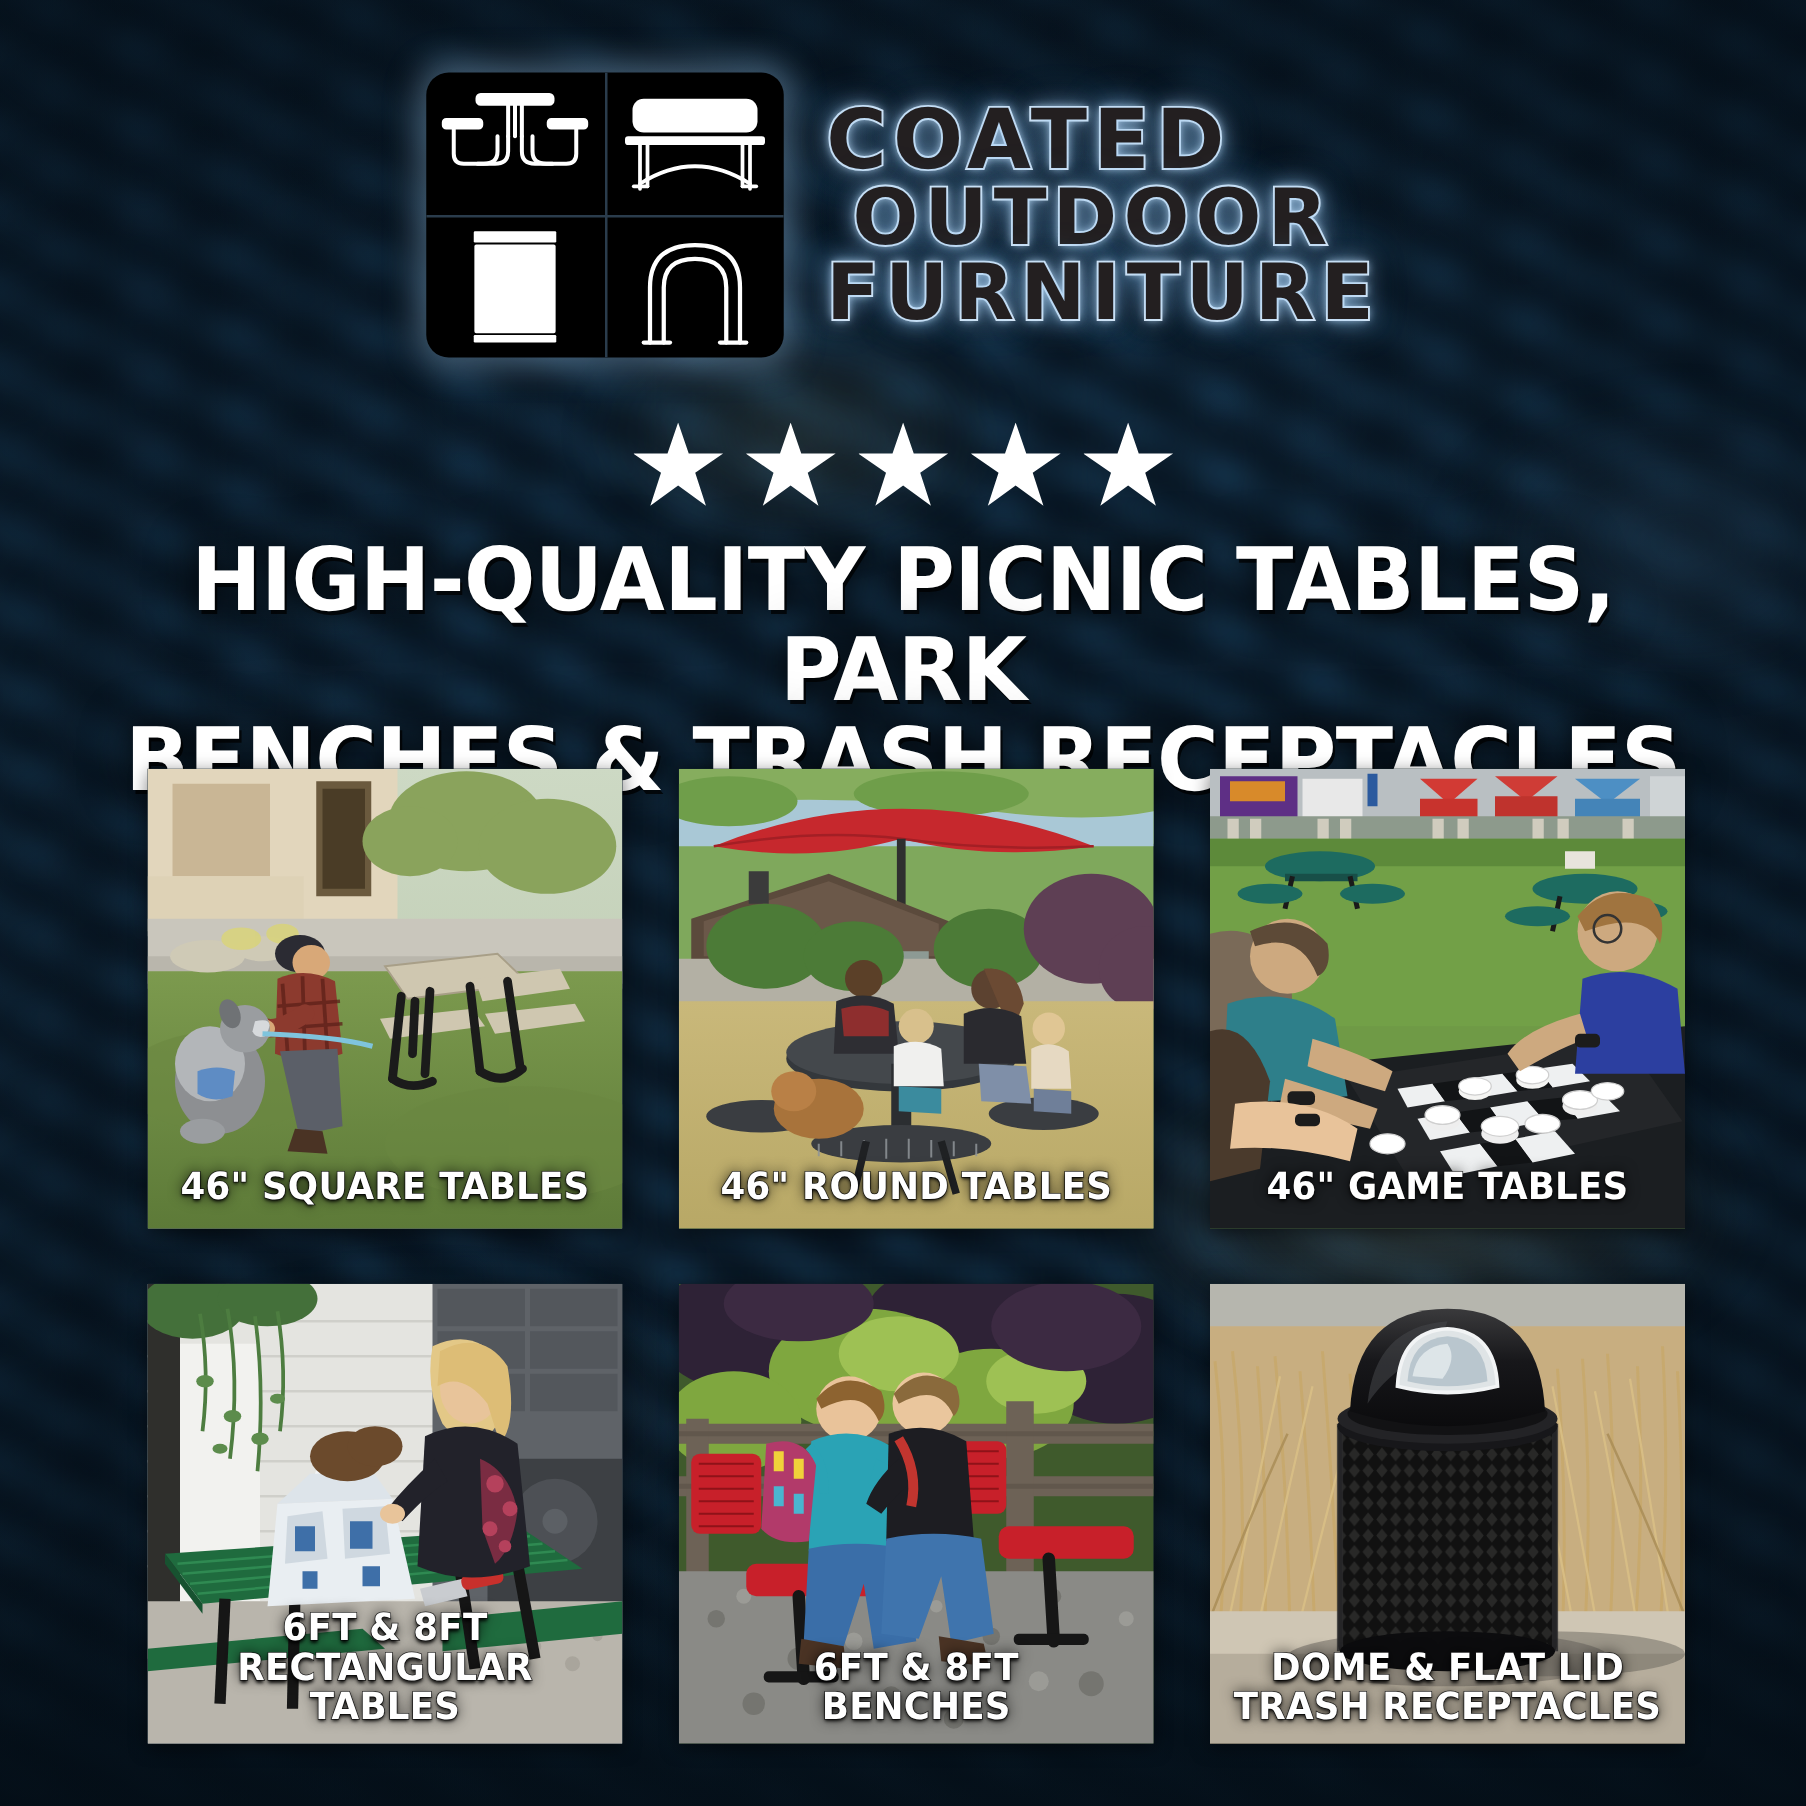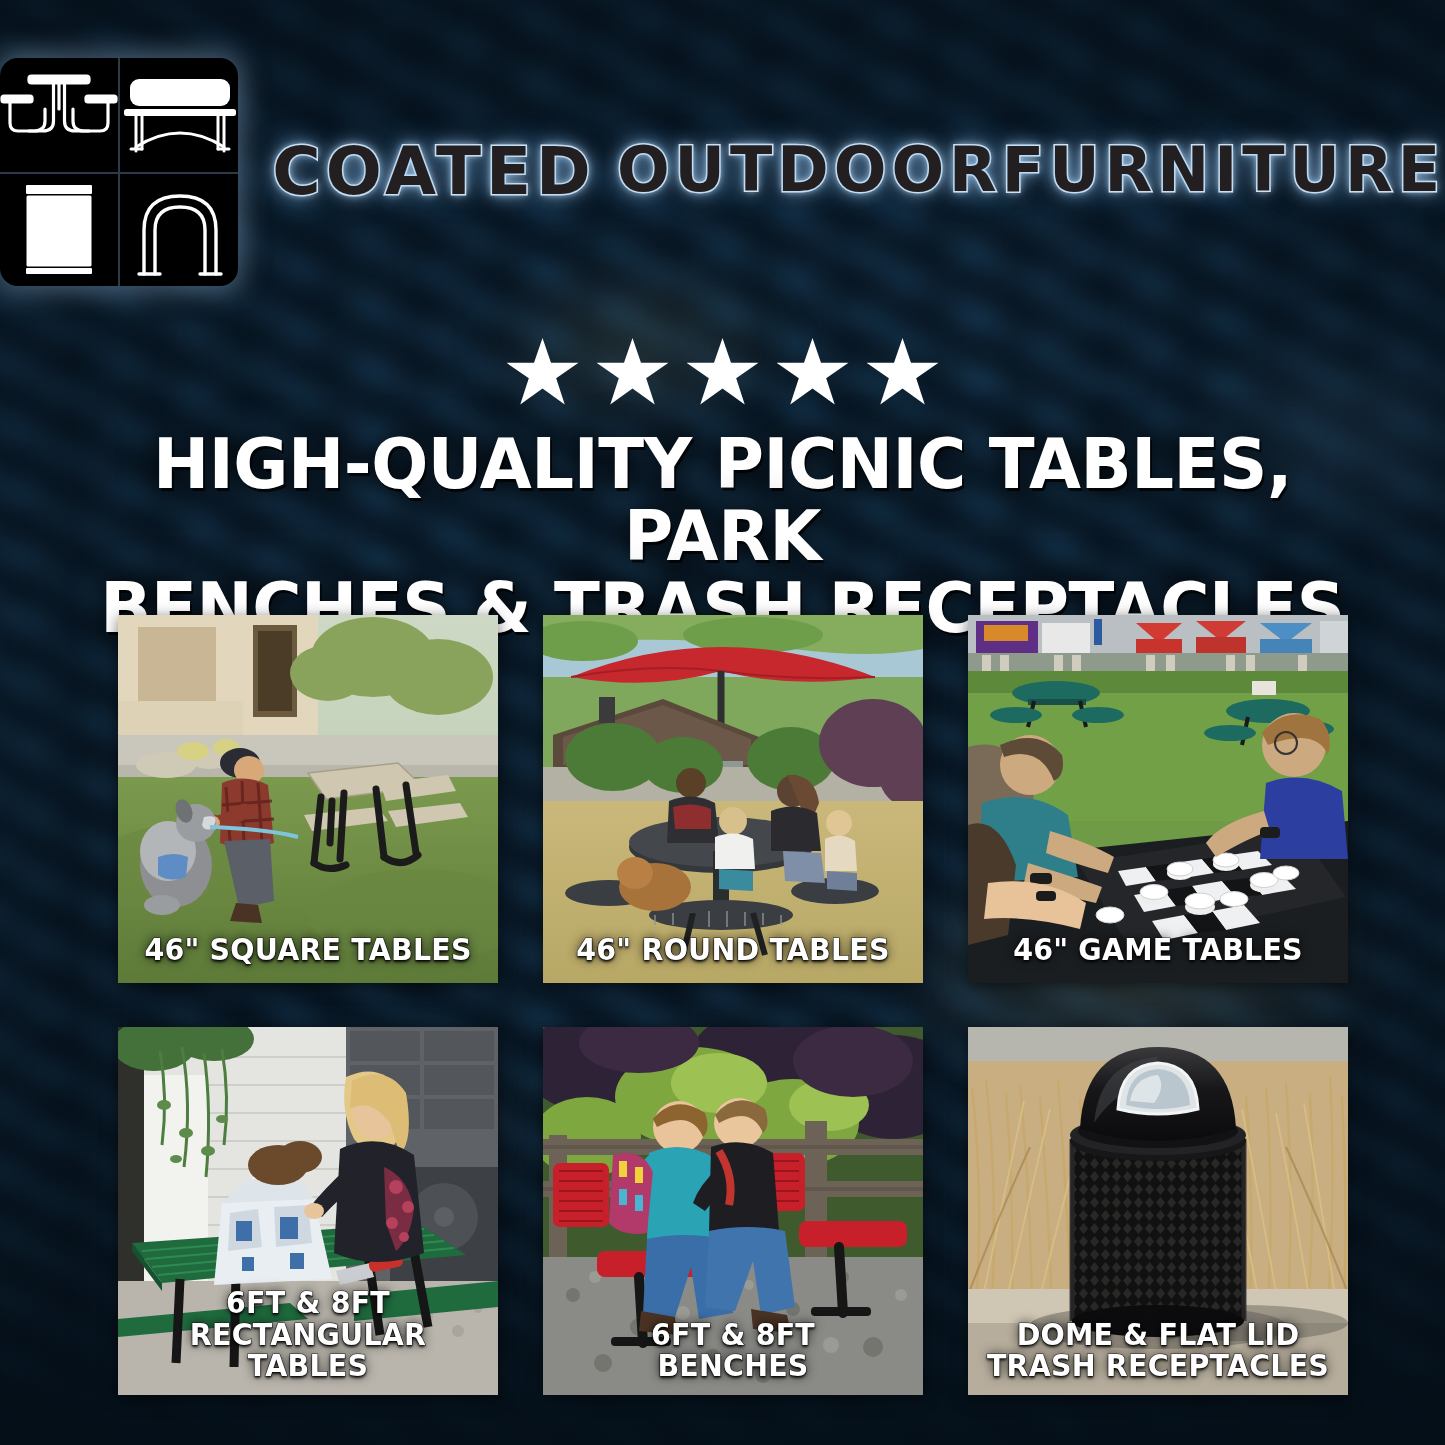--- a/index.html
+++ b/index.html
@@ -89,21 +89,21 @@
     position:relative;
     display:flex;align-items:center;justify-content:center;
     border:0;
   }
   .logo-cell svg{display:block;}
   .logo-cell.tr{border-left:2px solid #2a3c4c;}
   .logo-cell.bl{border-top:2px solid #2a3c4c;}
   .logo-cell.br{border-left:2px solid #2a3c4c;border-top:2px solid #2a3c4c;}
 
   .wordmark{
-    display:flex;flex-direction:row;
+    display:flex;flex-direction:column;
     align-items:flex-start;justify-content:center;
     line-height:.97;
   }
   .wm-line{
     font-family:"DejaVu Sans", sans-serif;
     font-weight:700;
     font-size:66px;
     letter-spacing:5px;
     color:#231f20;
     -webkit-text-stroke:3px #e8f2fb;

